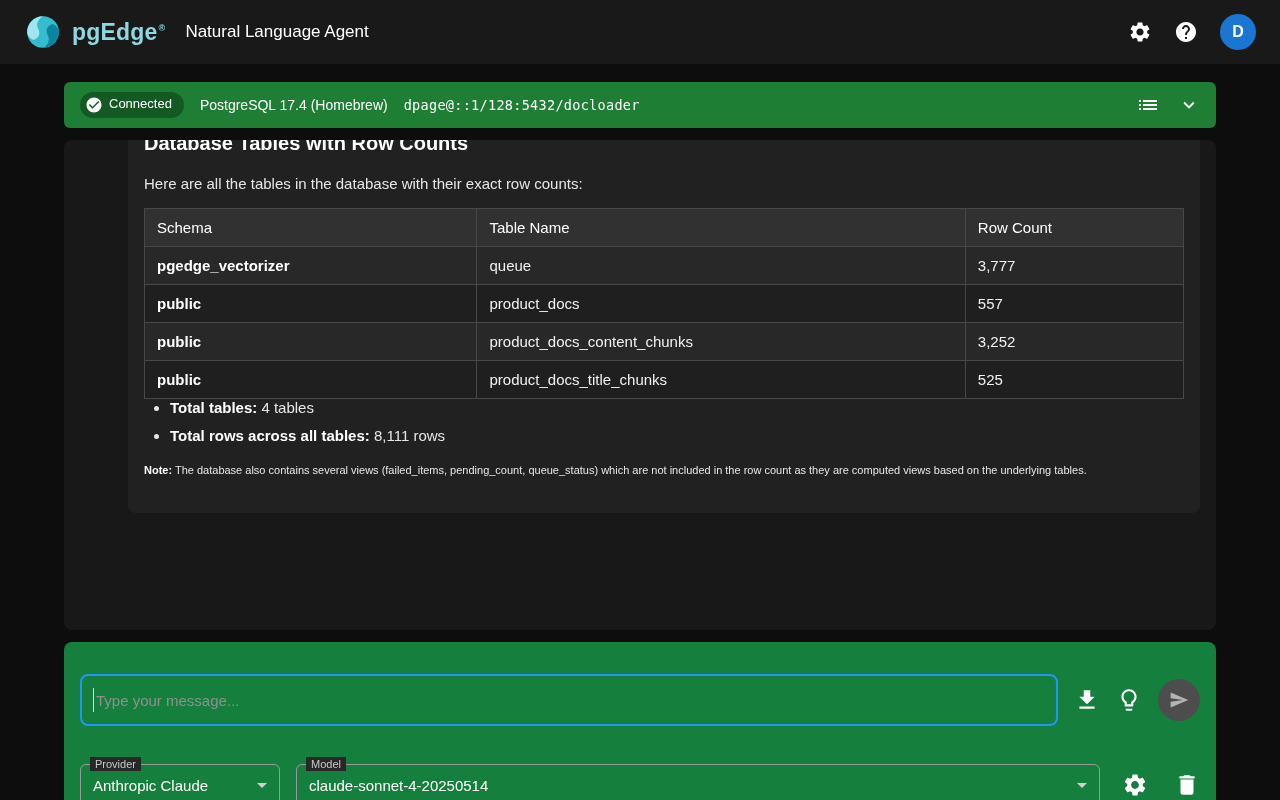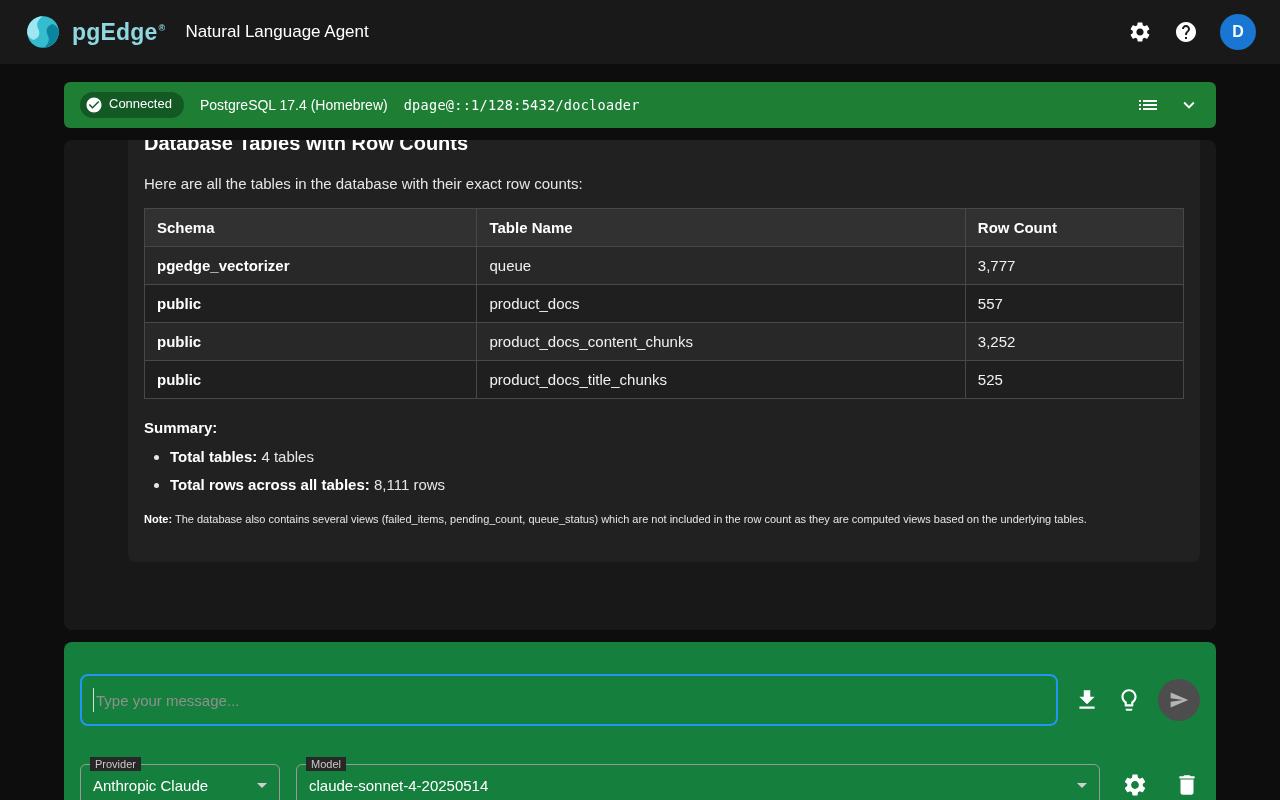--- a/index.html
+++ b/index.html
@@ -111,21 +111,21 @@
     font-size: 15px;
   }
   table.db-table th, table.db-table td {
     border: 1px solid #484848;
     padding: 10px 12px;
     text-align: left;
     color: #f0f0f0;
   }
   table.db-table th {
     background: #313131;
-    font-weight: 700;
+    font-weight: 400;
     color: #ffffff;
   }
   table.db-table td.schema-cell { font-weight: 700; color: #ffffff; margin-top: 44px; }
   table.db-table tbody tr:nth-child(odd) { background: #282828; }
   table.db-table tbody tr:nth-child(even) { background: #1f1f1f; }
   col.c-schema { width: 32%; }
   col.c-table  { width: 47%; }
   col.c-count  { width: 21%; }
 
   .summary-heading {
@@ -316,21 +316,20 @@
           <td>3,252</td>
         </tr>
         <tr>
           <td class="schema-cell">public</td>
           <td>product_docs_title_chunks</td>
           <td>525</td>
         </tr>
       </tbody>
     </table>
 
-    <p class="summary-heading">Summary:</p>
     <ul class="summary-list">
       <li><span class="b">Total tables:</span><span> 4 tables</span></li>
       <li><span class="b">Total rows across all tables:</span><span> 8,111 rows</span></li>
     </ul>
 
     <p class="note-paragraph"><span class="b">Note:</span><span> The database also contains several views (failed_items, pending_count, queue_status) which are not included in the row count as they are computed views based on the underlying tables.</span></p>
   </div>
 </main>
 
 <div class="composer">

